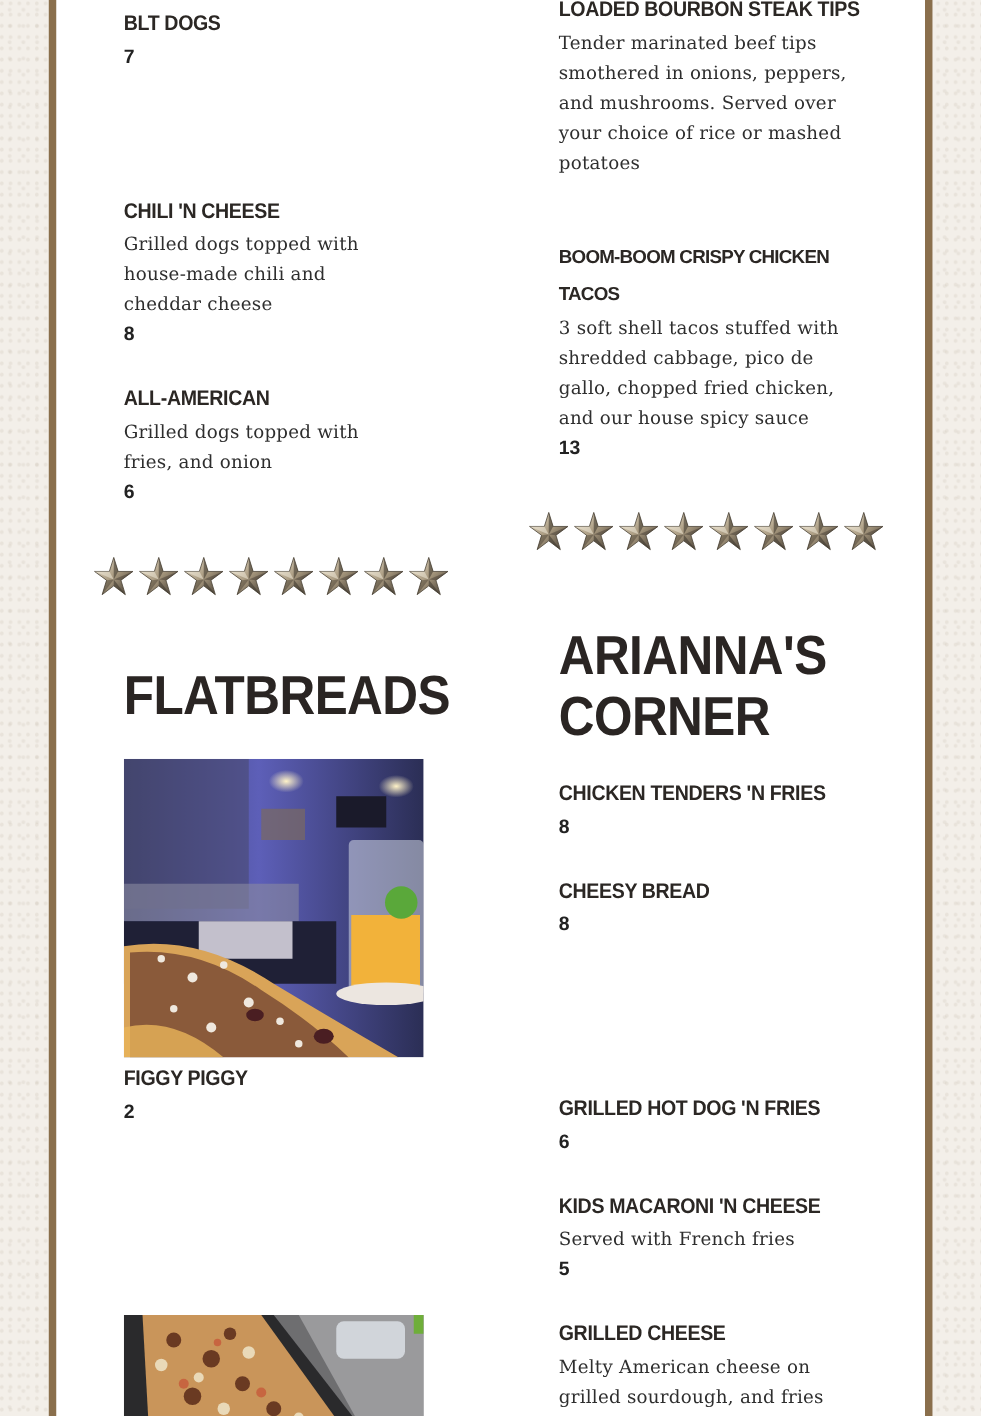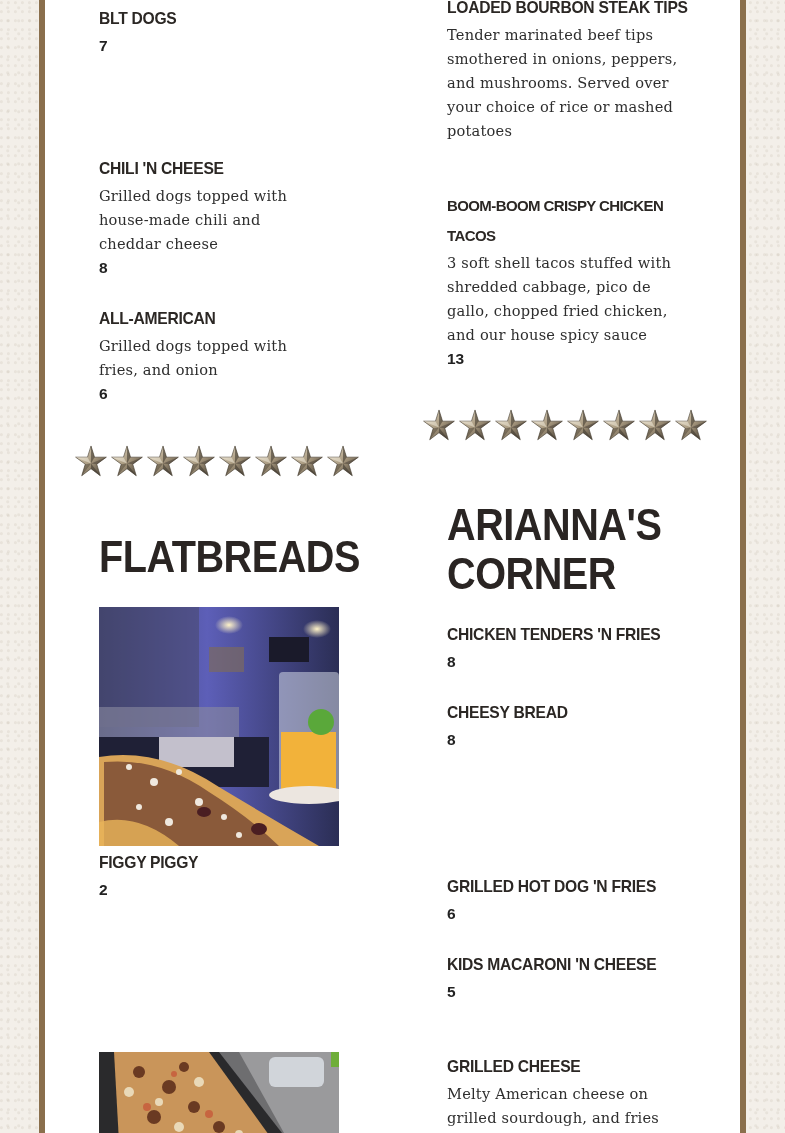--- a/index.html
+++ b/index.html
@@ -254,19 +254,20 @@
   <div class="item" style="top:698px">
     <div class="item-title">Cheesy Bread</div>
     <div class="item-price">8</div>
   </div>
   <div class="item" style="top:872px">
     <div class="item-title">Grilled Hot Dog 'N Fries</div>
     <div class="item-price">6</div>
   </div>
   <div class="item" style="top:950px">
     <div class="item-title">Kids Macaroni 'N Cheese</div>
+    <div class="item-desc" style="width:245px">Served with French fries</div>
     <div class="item-price">5</div>
   </div>
   <div class="item" style="top:1052px">
     <div class="item-title">Grilled Cheese</div>
     <div class="item-desc" style="width:235px">Melty American cheese on grilled sourdough, and fries</div>
   </div>
 </div>
 
 </body></html>

